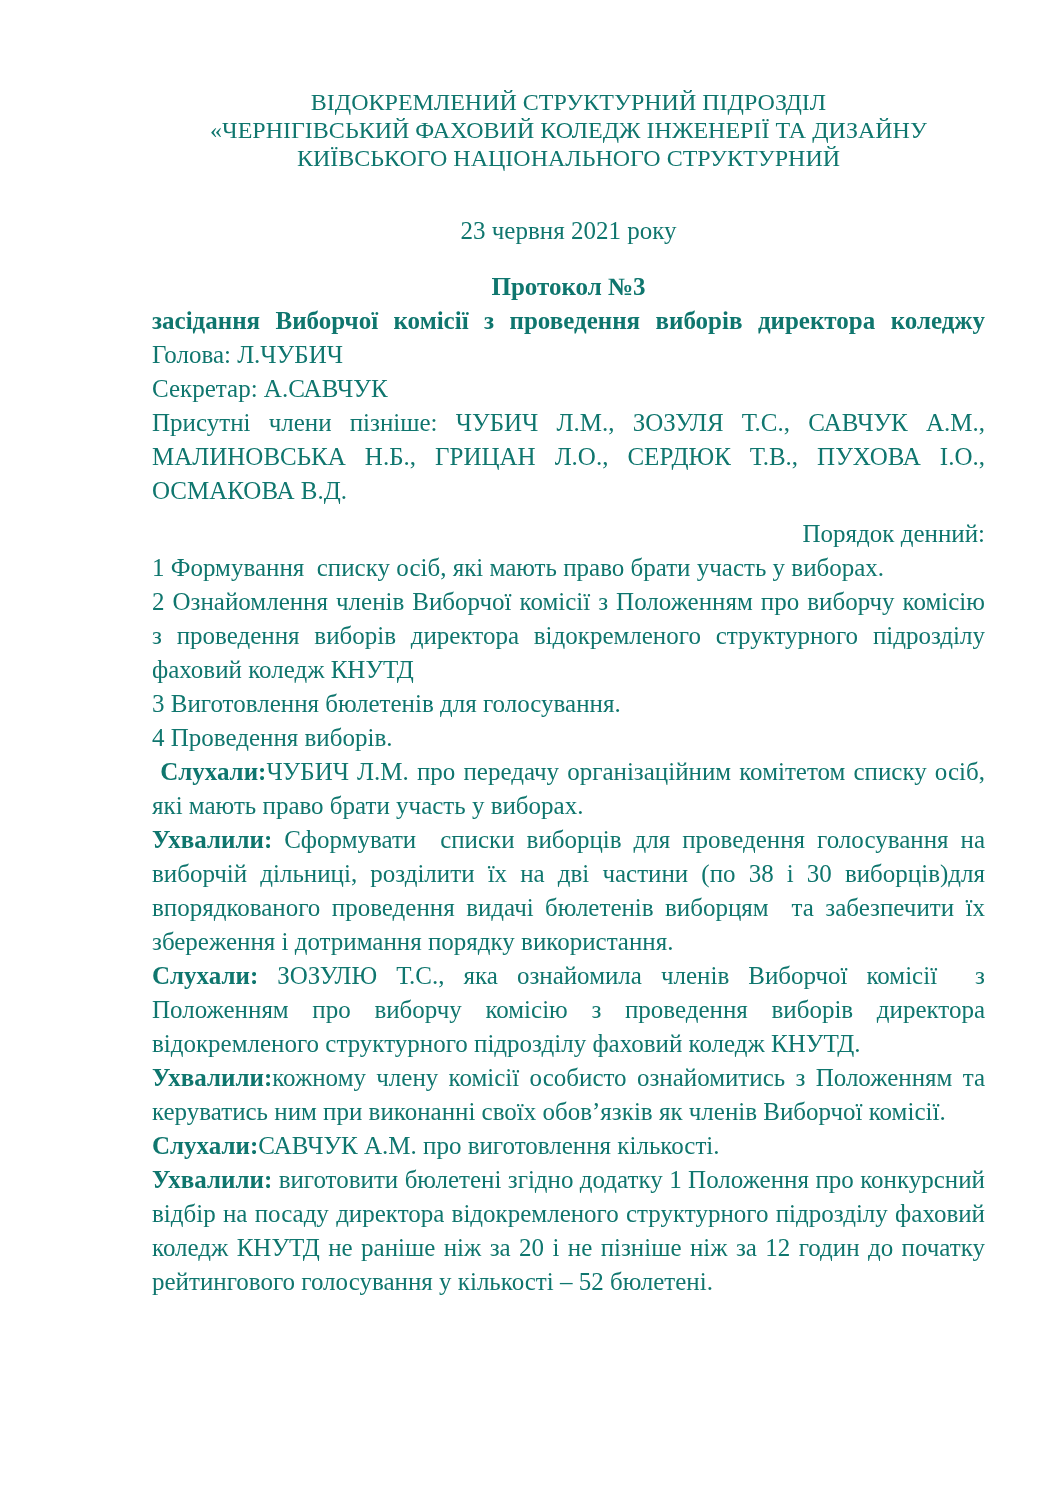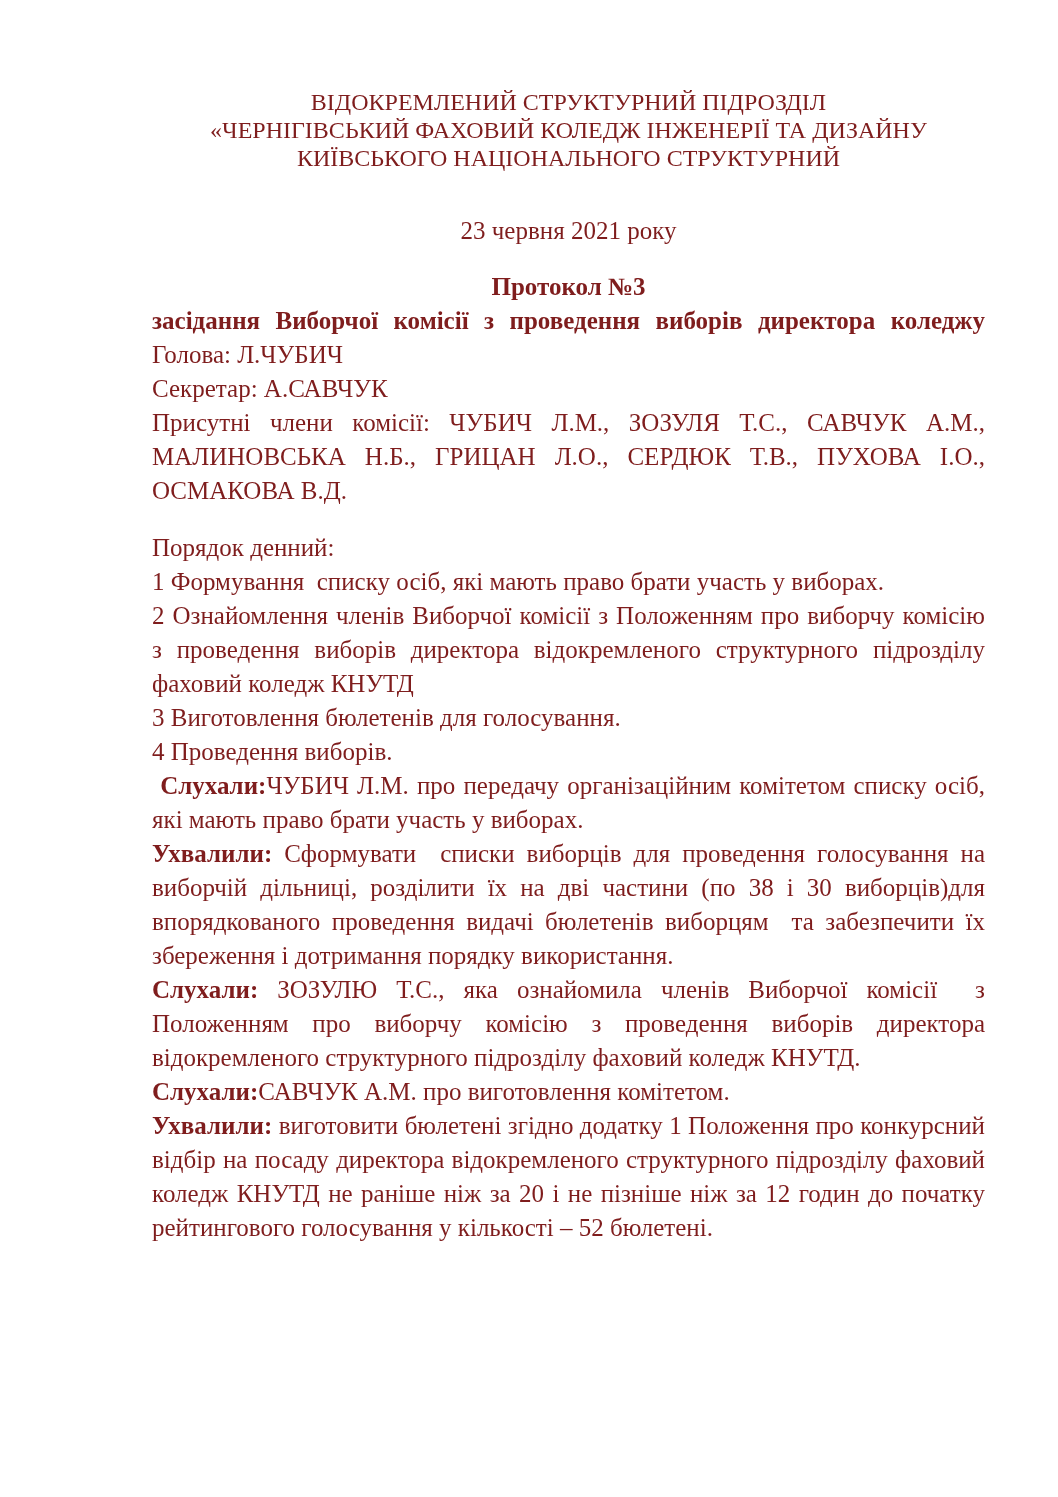--- a/index.html
+++ b/index.html
@@ -6,21 +6,21 @@
     margin: 0;
     padding: 0;
     background: #ffffff;
   }
   .page {
     position: relative;
     width: 1058px;
     height: 1497px;
     box-sizing: border-box;
     background: #ffffff;
-    color: #7f1d1d;
+    color: #0f766e;
     font-family: "Liberation Serif", "DejaVu Serif", serif;
     font-size: 25px;
     line-height: 34px;
     padding: 88px 73px 40px 152px;
     overflow: hidden;
     -webkit-font-smoothing: antialiased;
   }
   .org-header {
     text-align: center;
     font-size: 24px;
@@ -42,22 +42,22 @@
     text-align-last: justify;
   }
   p.line {
     margin: 0;
     white-space: pre-wrap;
   }
   .just {
     text-align: justify;
   }
   .agenda-title {
-    text-align: left;
-    margin-top: 23px;
+    text-align: right;
+    margin-top: 9px;
   }
   .sec { margin-top: 32px; }
   .sec-2 { margin-top: 28px; }
   .sec-3 { margin-top: 20px; }
   b { font-weight: bold; }
 </style>
 </head>
 <body>
 
 <div class="page">
@@ -68,29 +68,30 @@
     <div>КИЇВСЬКОГО НАЦІОНАЛЬНОГО СТРУКТУРНИЙ</div>
   </div>
 
   <div class="doc-date">23 червня 2021 року</div>
 
   <div class="doc-title">Протокол №3</div>
   <div class="doc-subtitle">засідання Виборчої комісії з проведення виборів директора коледжу</div>
 
   <p class="line">Голова: Л.ЧУБИЧ</p>
   <p class="line">Секретар: А.САВЧУК</p>
-  <p class="line just">Присутні члени комісії: ЧУБИЧ Л.М., ЗОЗУЛЯ Т.С., САВЧУК А.М., МАЛИНОВСЬКА Н.Б., ГРИЦАН Л.О., СЕРДЮК Т.В., ПУХОВА І.О., ОСМАКОВА В.Д.</p>
+  <p class="line just">Присутні члени пізніше: ЧУБИЧ Л.М., ЗОЗУЛЯ Т.С., САВЧУК А.М., МАЛИНОВСЬКА Н.Б., ГРИЦАН Л.О., СЕРДЮК Т.В., ПУХОВА І.О., ОСМАКОВА В.Д.</p>
 
   <div class="agenda-title">Порядок денний:</div>
   <p class="line just">1 Формування  списку осіб, які мають право брати участь у виборах.</p>
   <p class="line just">2 Ознайомлення членів Виборчої комісії з Положенням про виборчу комісію з проведення виборів директора відокремленого структурного підрозділу фаховий коледж КНУТД</p>
   <p class="line just">3 Виготовлення бюлетенів для голосування.</p>
   <p class="line just">4 Проведення виборів.</p>
 
   <p class="line just sec"><b> Слухали:</b><span>ЧУБИЧ Л.М. про передачу організаційним комітетом списку осіб, які мають право брати участь у виборах.</span></p>
   <p class="line just"><b>Ухвалили:</b><span> Сформувати  списки виборців для проведення голосування на виборчій дільниці, розділити їх на дві частини (по 38 і 30 виборців)для впорядкованого проведення видачі бюлетенів виборцям  та забезпечити їх збереження і дотримання порядку використання.</span></p>
 
   <p class="line just sec-2"><b>Слухали:</b><span> ЗОЗУЛЮ Т.С., яка ознайомила членів Виборчої комісії  з Положенням про виборчу комісію з проведення виборів директора відокремленого структурного підрозділу фаховий коледж КНУТД.</span></p>
+  <p class="line just"><b>Ухвалили:</b><span>кожному члену комісії особисто ознайомитись з Положенням та керуватись ним при виконанні своїх обов’язків як членів Виборчої комісії.</span></p>
 
-  <p class="line just sec-3"><b>Слухали:</b><span>САВЧУК А.М. про виготовлення комітетом.</span></p>
+  <p class="line just sec-3"><b>Слухали:</b><span>САВЧУК А.М. про виготовлення кількості.</span></p>
   <p class="line just"><b>Ухвалили:</b><span> виготовити бюлетені згідно додатку 1 Положення про конкурсний відбір на посаду директора відокремленого структурного підрозділу фаховий коледж КНУТД не раніше ніж за 20 і не пізніше ніж за 12 годин до початку рейтингового голосування у кількості – 52 бюлетені.</span></p>
 
 </div>
 
 </body></html>

